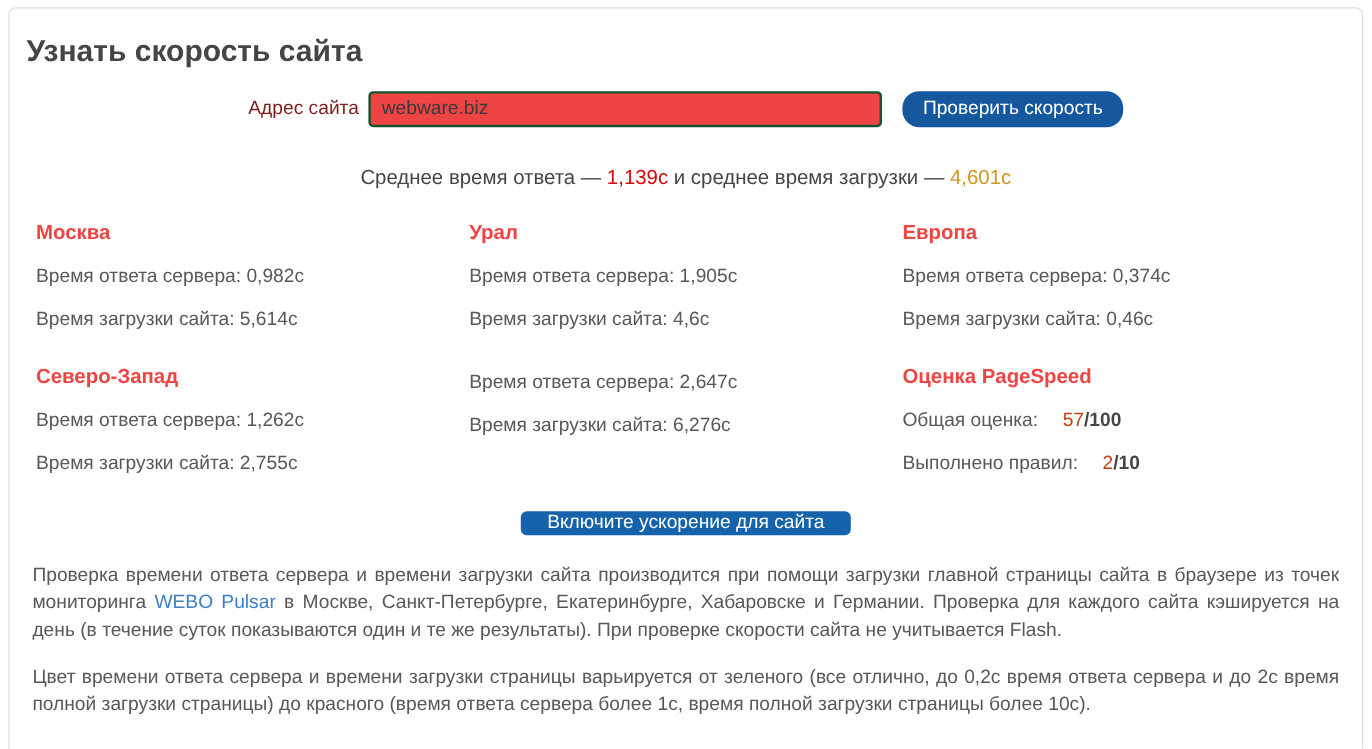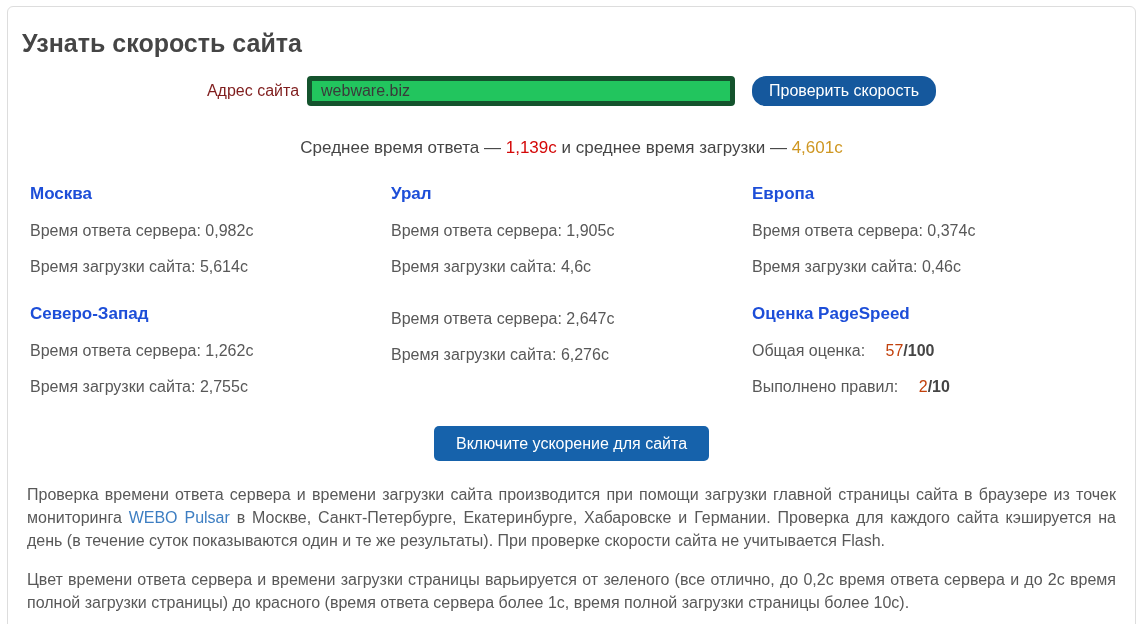--- a/index.html
+++ b/index.html
@@ -37,22 +37,22 @@
     margin-right: 8px;
     white-space: nowrap;
   }
   .url-input {
     width: 428px;
     height: 30px;
     padding: 4px 9px;
     font-size: 16px;
     font-family: "Liberation Sans", sans-serif;
     color: #3a3a3a;
-    background: #22c55e;
-    border: 5px solid #14532d;
+    background: #ef4444;
+    border: 2px solid #14532d;
     border-radius: 4px;
     outline: none;
   }
   .check-btn {
     margin-left: 17px;
     height: 30px;
     padding: 0 17px;
     background: #15589d;
     color: #fff;
     font-size: 16px;
@@ -73,34 +73,34 @@
   .grid {
     display: grid;
     grid-template-columns: 1fr 1fr 1fr;
     padding: 0 8px;
     margin-top: 14px;
   }
   .cell { padding-bottom: 16px; }
   .cell h3 {
     font-size: 17px;
     font-weight: bold;
-    color: #1d4ed8;
+    color: #ef4444;
     margin: 12px 0 2px 0;
   }
   .cell p {
     font-size: 16px;
     color: #585858;
     margin: 18px 0 0 0;
   }
   .cell .red { color: #c2410c; font-weight: normal; margin-left: 16px; }
   .cell .dark { color: #454545; font-weight: bold; text-align: center; }
   .accel-btn {
     display: block;
     margin: 14px auto 0 auto;
-    height: 35px;
+    height: 20px;
     padding: 0 22px;
     background: #1662ab;
     color: #fff;
     font-size: 16px;
     font-family: "Liberation Sans", sans-serif;
     border: none;
     border-radius: 5px;
     cursor: pointer;
   }
   .footer { margin: 22px 5px 0 5px; }

